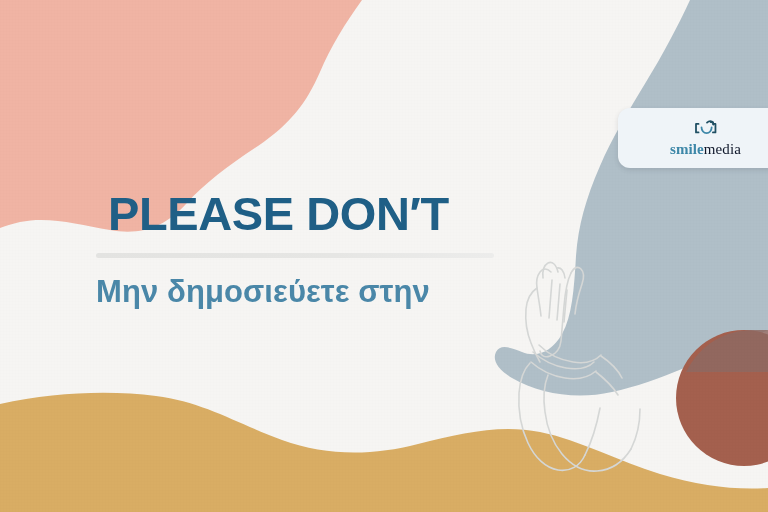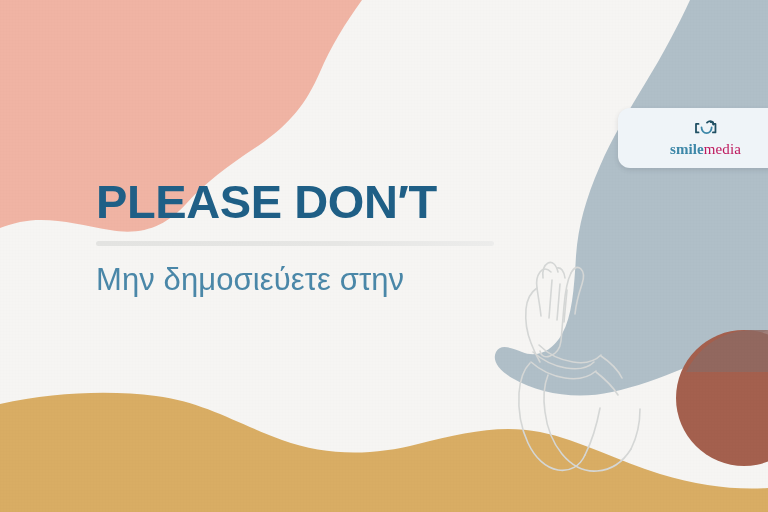--- a/index.html
+++ b/index.html
@@ -33,40 +33,40 @@
     pointer-events: none;
   }
   
   .text-block {
     position: absolute;
     left: 96px;
     top: 178px;
     width: 420px;
   }
   .headline {
-    margin: 0;
+    margin: 12px;
     font-size: 47px;
     line-height: 1.04;
     font-weight: 700;
     letter-spacing: -0.4px;
     color: #1f5f86;
     white-space: nowrap;
   }
   .divider {
     margin-top: 14px;
     width: 398px;
     height: 5px;
     border-radius: 3px;
     background: linear-gradient(90deg, #e3e3e1 0%, #e6e6e4 60%, #ececeb 100%);
   }
   .subhead {
     margin: 14px 0 0 0;
     font-size: 31px;
     line-height: 1.30;
-    font-weight: 400;
+    font-weight: 700;
     color: #4a87a8;
     letter-spacing: .1px;
   }
   
   .logo-badge {
     position: absolute;
     left: 618px;
     top: 108px;
     width: 175px;
     height: 60px;
@@ -85,21 +85,21 @@
     height: 22px;
     margin-left: 2px;
   }
   .logo-word {
     font-family: "Liberation Serif", serif;
     font-size: 15px;
     letter-spacing: .1px;
     white-space: nowrap;
   }
   .logo-word .smile { color: #3d87a8; font-weight: 700; }
-  .logo-word .media { color: #be185d; font-weight: 400; }
+  .logo-word .media { color: #0f172a; font-weight: 400; }
 </style>
 </head>
 <body>
 
 <div id="canvas">
 
   <svg class="bg-layer" viewBox="0 0 768 512">
     <defs>
       <clipPath id="frame">
           <rect x="0" y="0" width="768" height="512"></rect>

